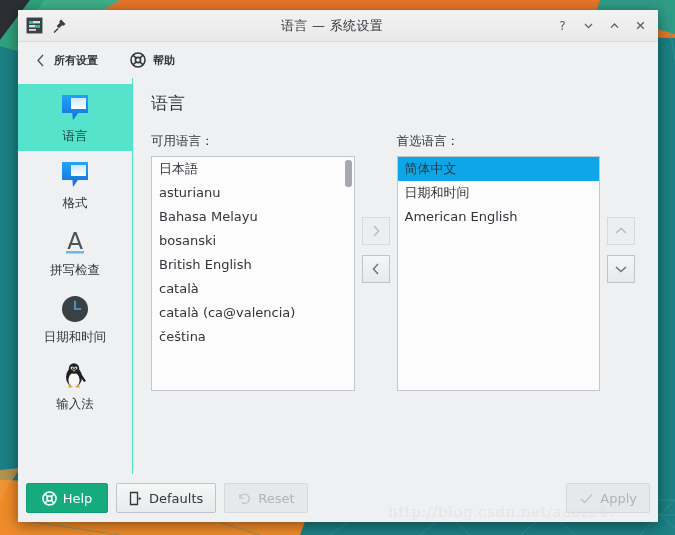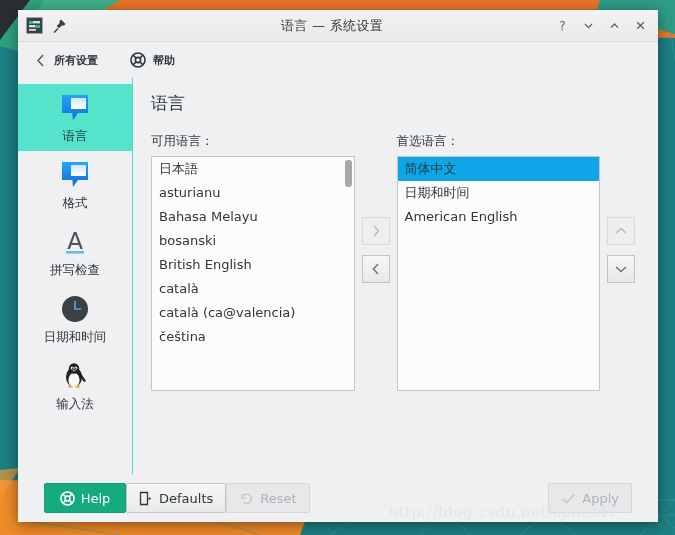--- a/index.html
+++ b/index.html
@@ -124,21 +124,21 @@
   }
   .sqbtn.disabled { border-color: #d7dadd; background: #eceeef; color: #b6bbbf; }
   .sqbtn + .sqbtn { margin-top: 10px; }
   .btn-stack { margin-top: 84px; }
   .btn-stack-far { margin-top: 84px; }
 
   
   .footer {
     flex: 0 0 48px; height: 48px;
     background: #eff0f1;
-    display: flex; align-items: center; padding: 0 26px;  text-align: center;
+    display: flex; align-items: center; padding: 0 8px; gap: 8px; text-align: center;
   }
   .btn {
     height: 30px; min-width: 78px;
     border: 1px solid #c0c4c8;
     background: linear-gradient(to bottom, #f6f7f7, #e8eaeb);
     display: flex; align-items: center; justify-content: center; gap: 6px;
     font-size: 13px; color: #31363b;
     padding: 0 12px; border-radius: 2px;
   }
   .btn.primary {

